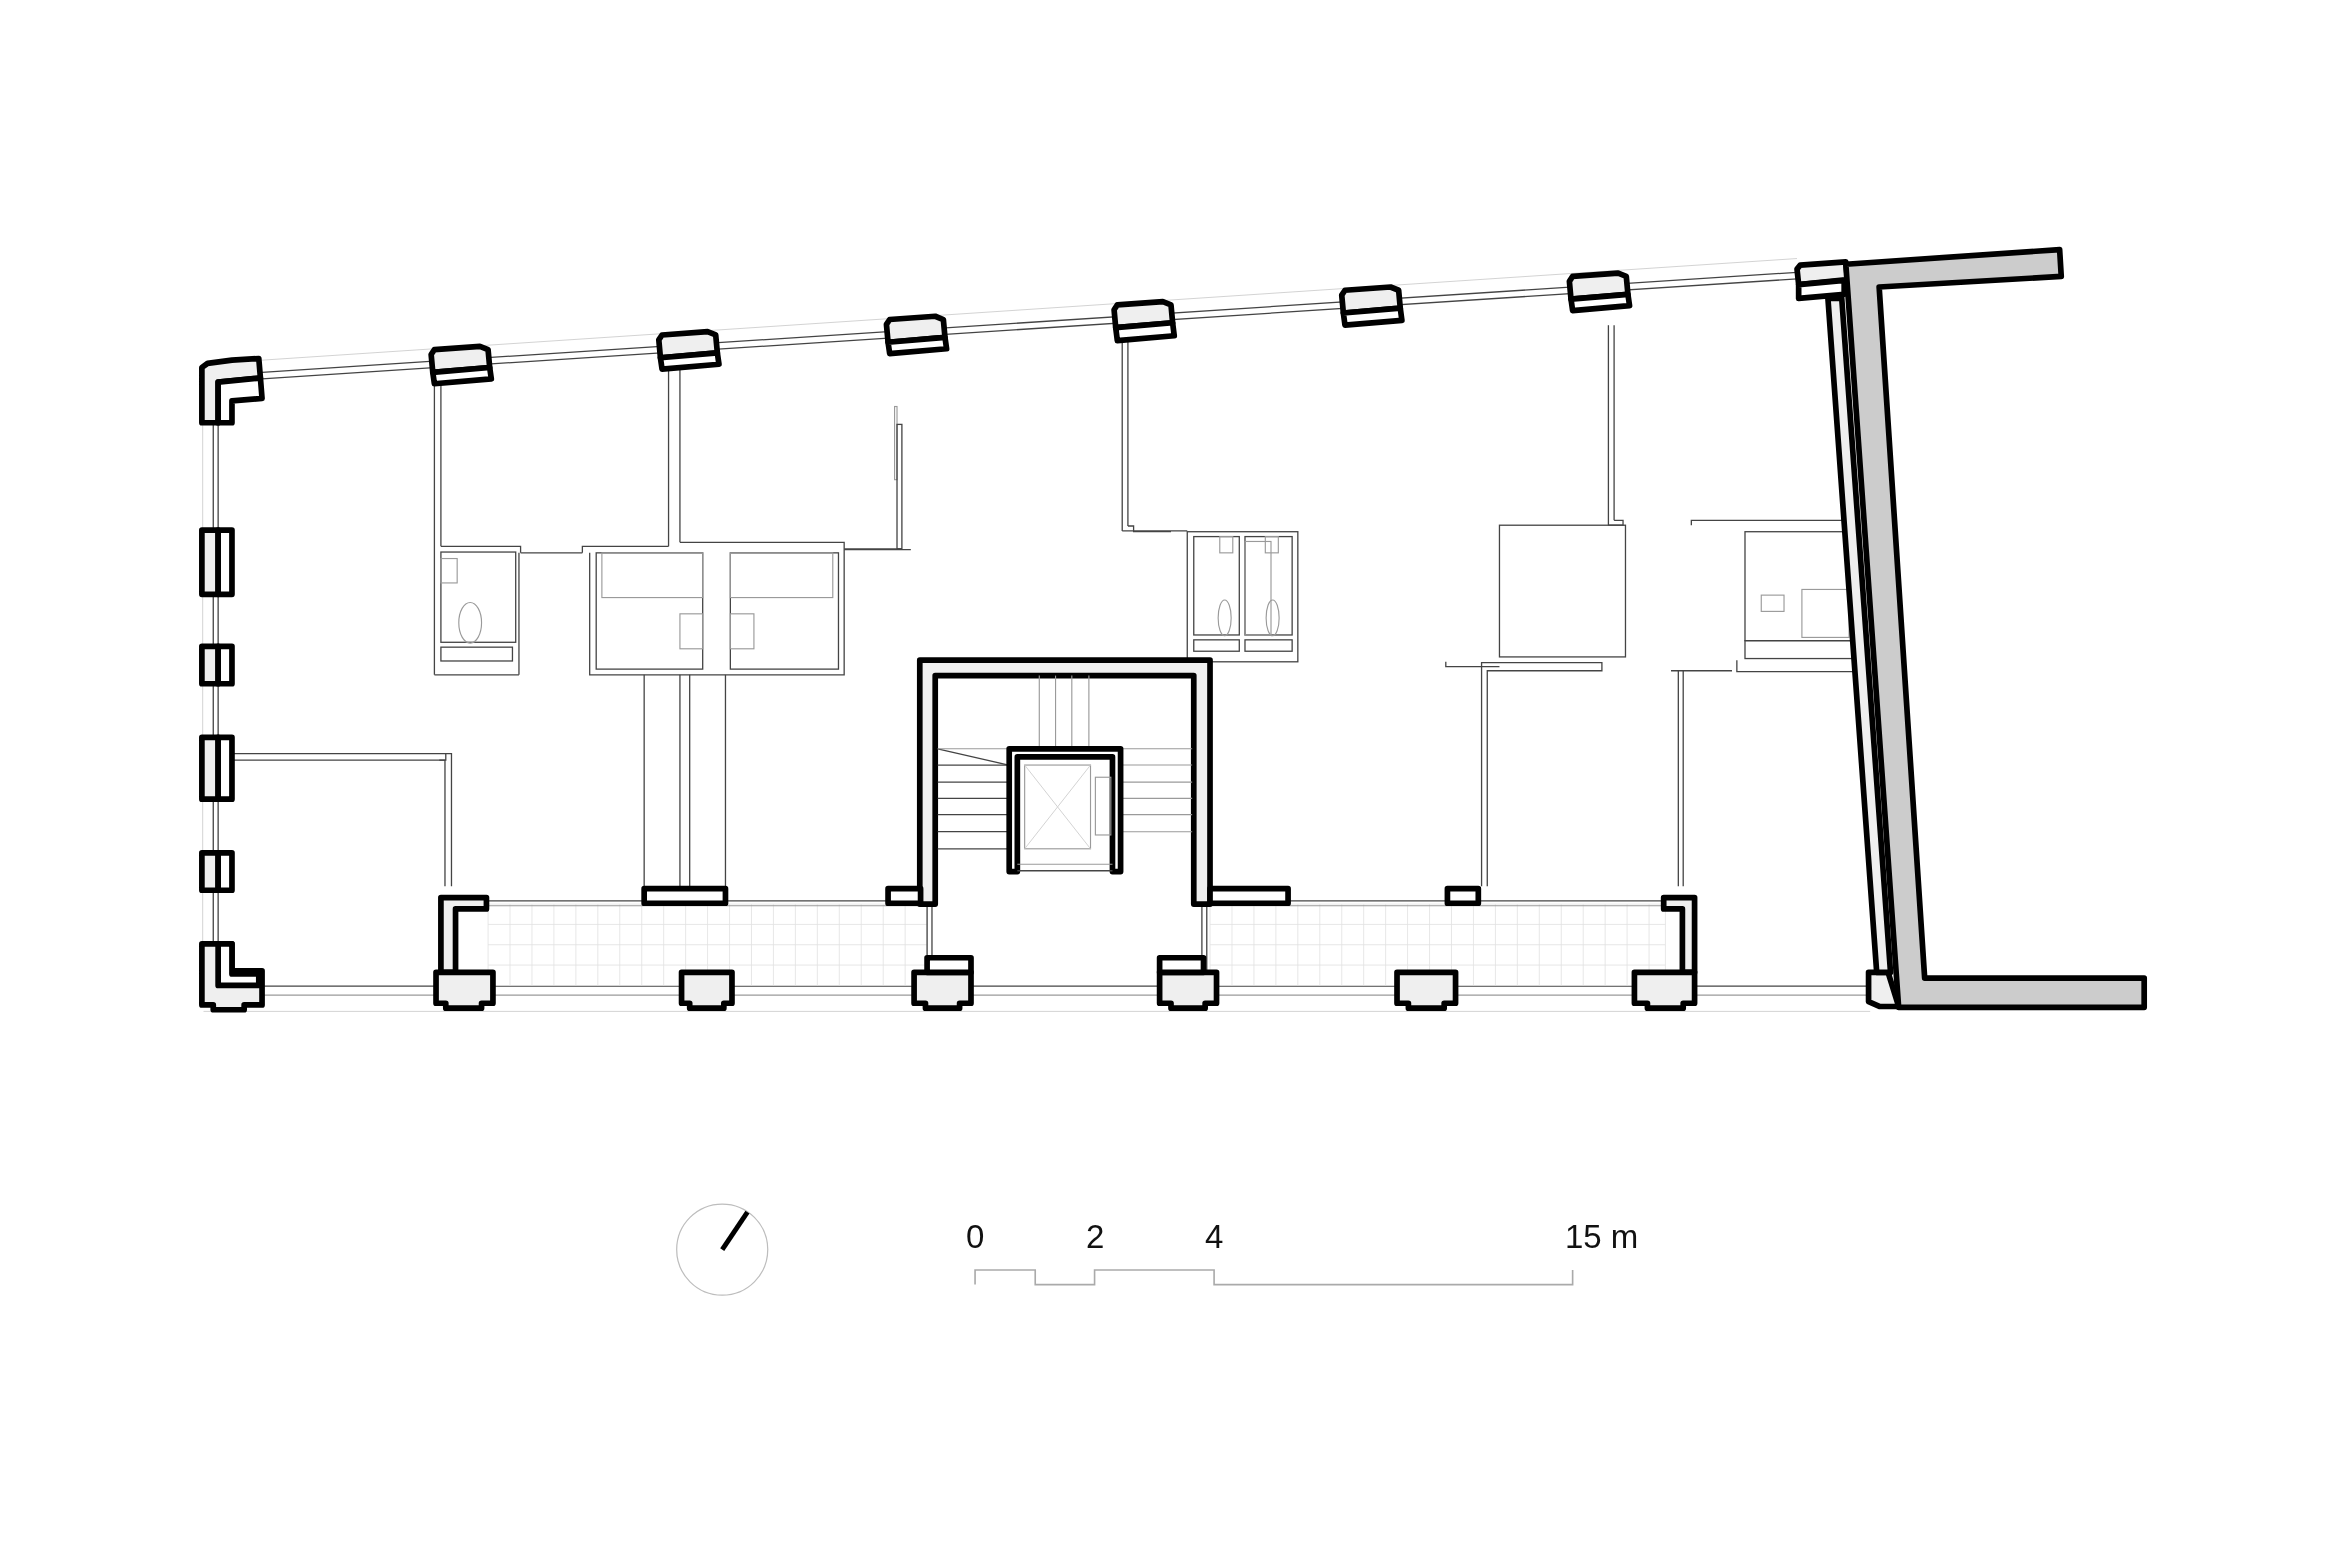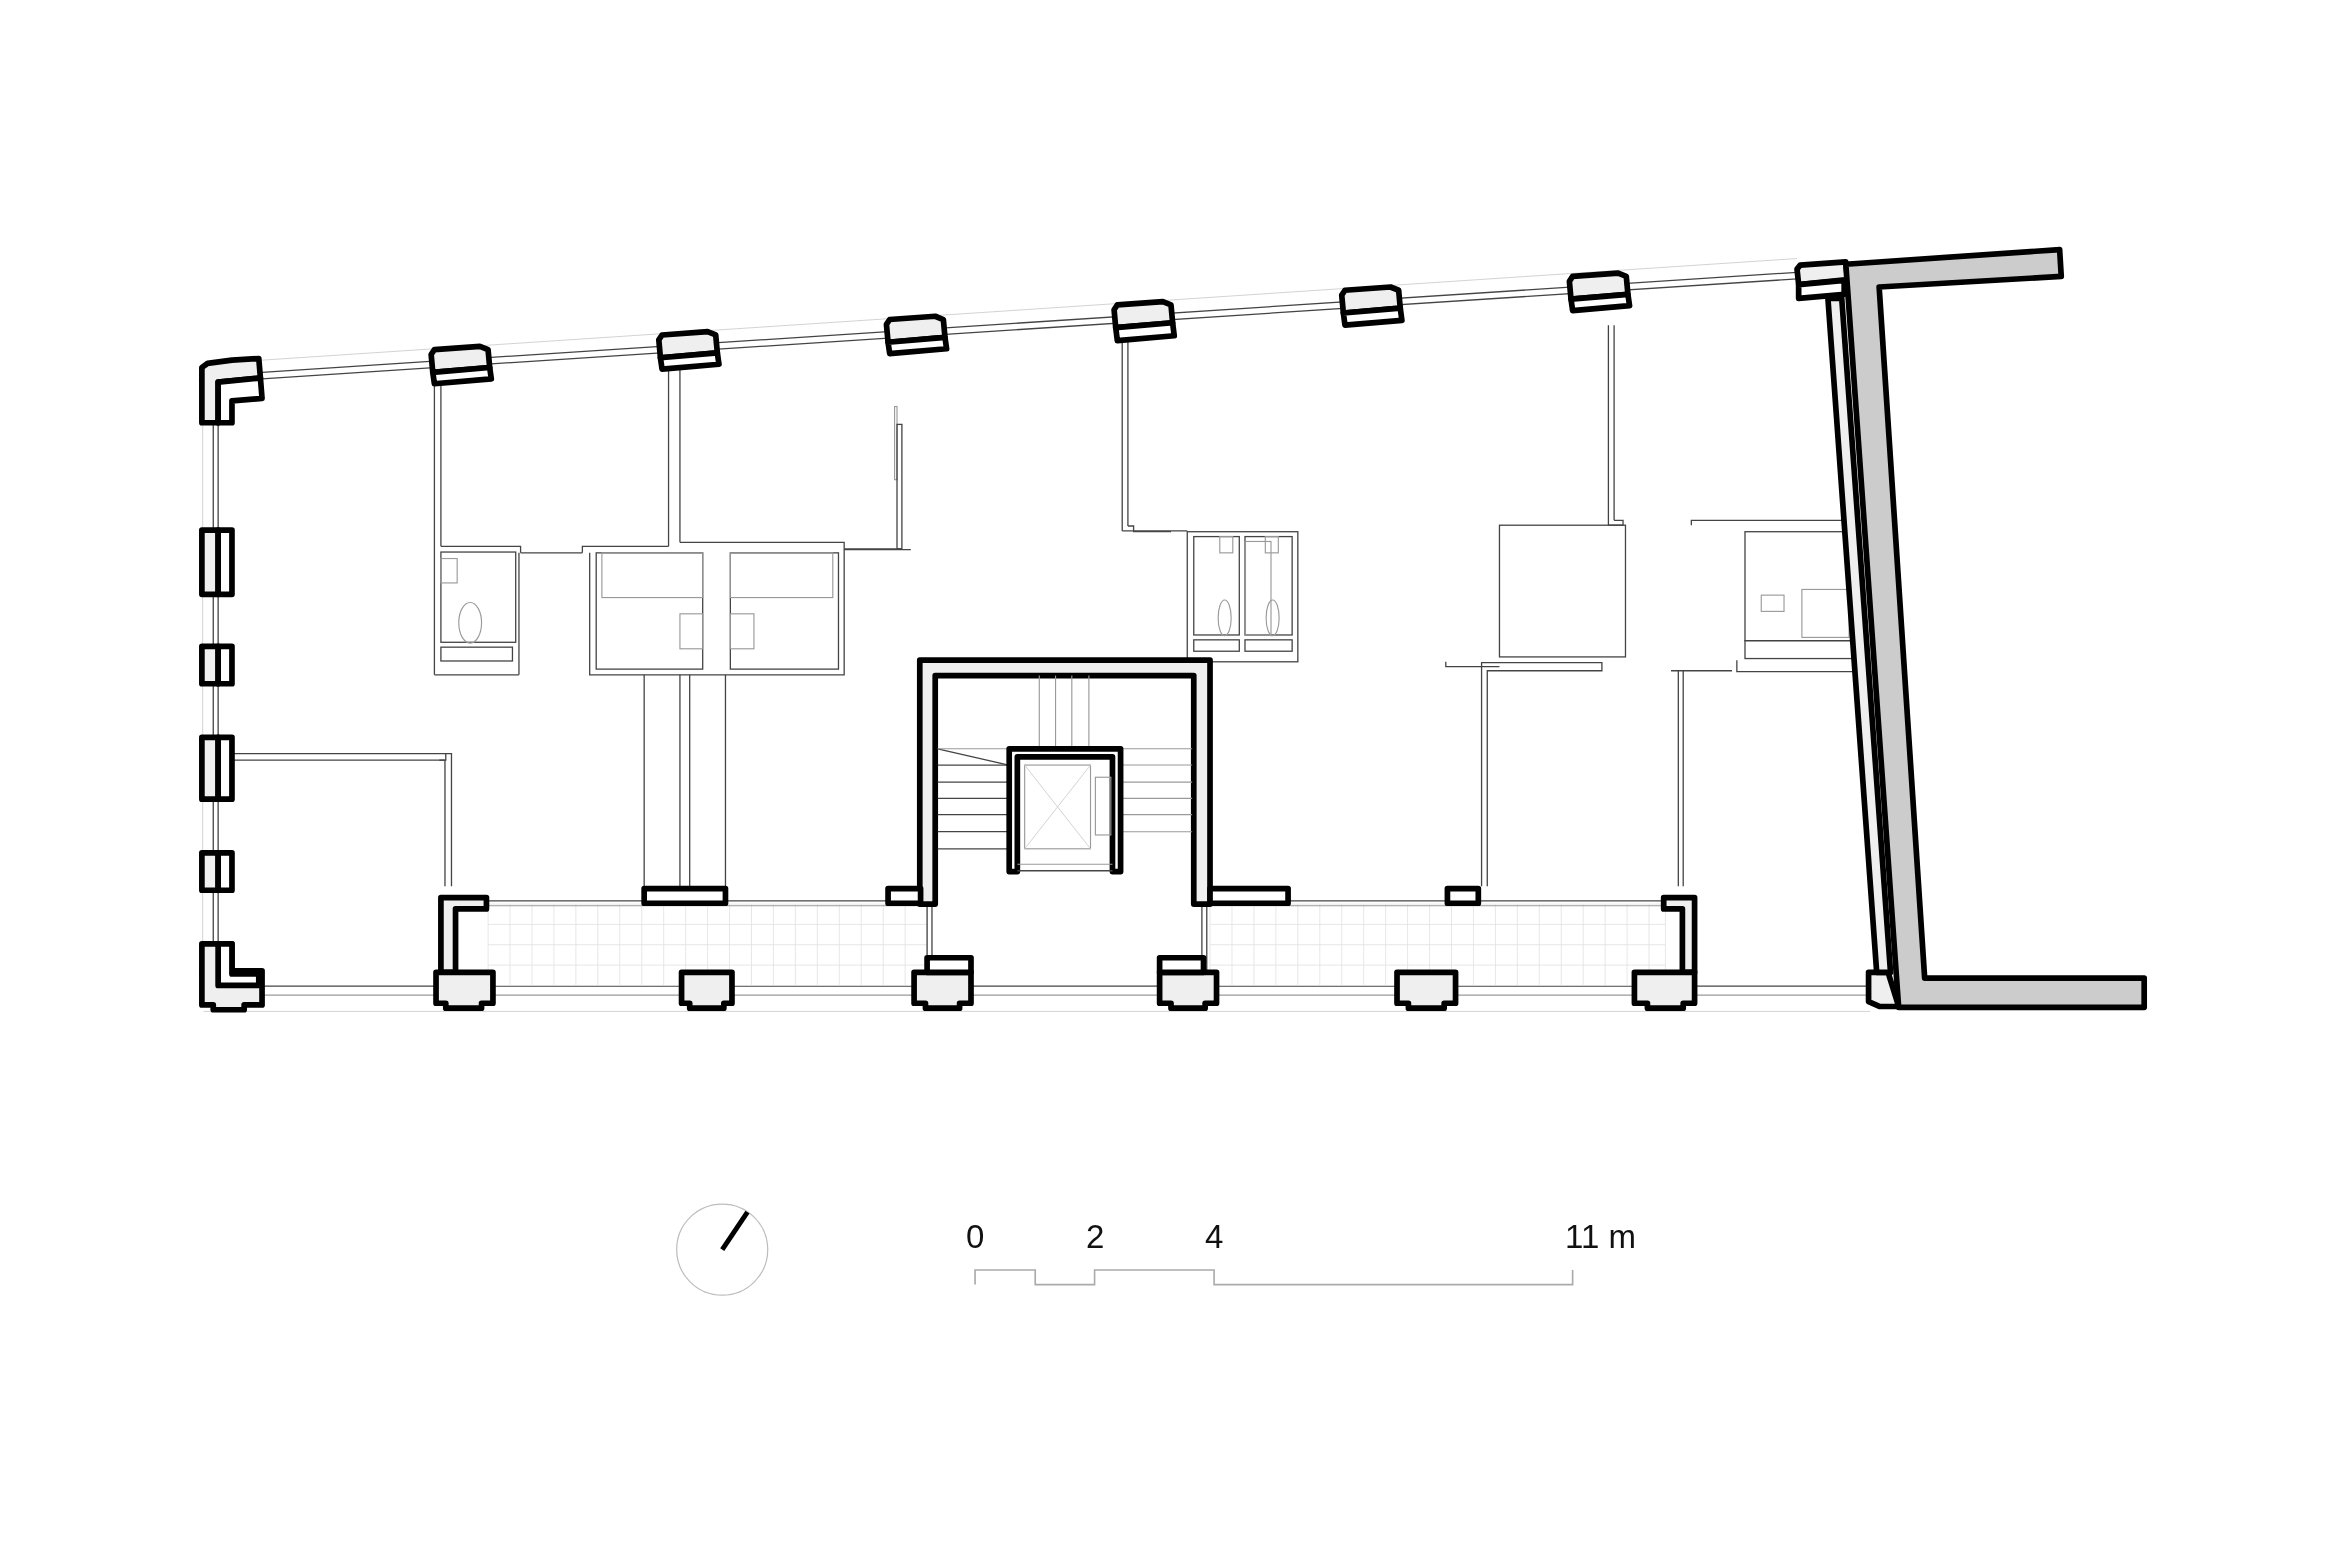--- a/index.html
+++ b/index.html
@@ -307,14 +307,14 @@
   </g>
 
   <g fill="none" stroke="#aaaaaa" stroke-width="2">
     <polyline points="1199,1580 1199,1562 1273,1562 1273,1580 1346,1580 1346,1562 1493,1562 1493,1580 1934,1580 1934,1562"></polyline>
   </g>
 </svg>
 
 <span class="scale-label" style="left:966px; top:1220px;">0</span>
 <span class="scale-label" style="left:1086px; top:1220px;">2</span>
 <span class="scale-label" style="left:1205px; top:1220px;">4</span>
-<span class="scale-label" style="left:1565px; top:1220px;">11 m</span>
+<span class="scale-label" style="left:1565px; top:1220px;">15 m</span>
 
 
 </body></html>

